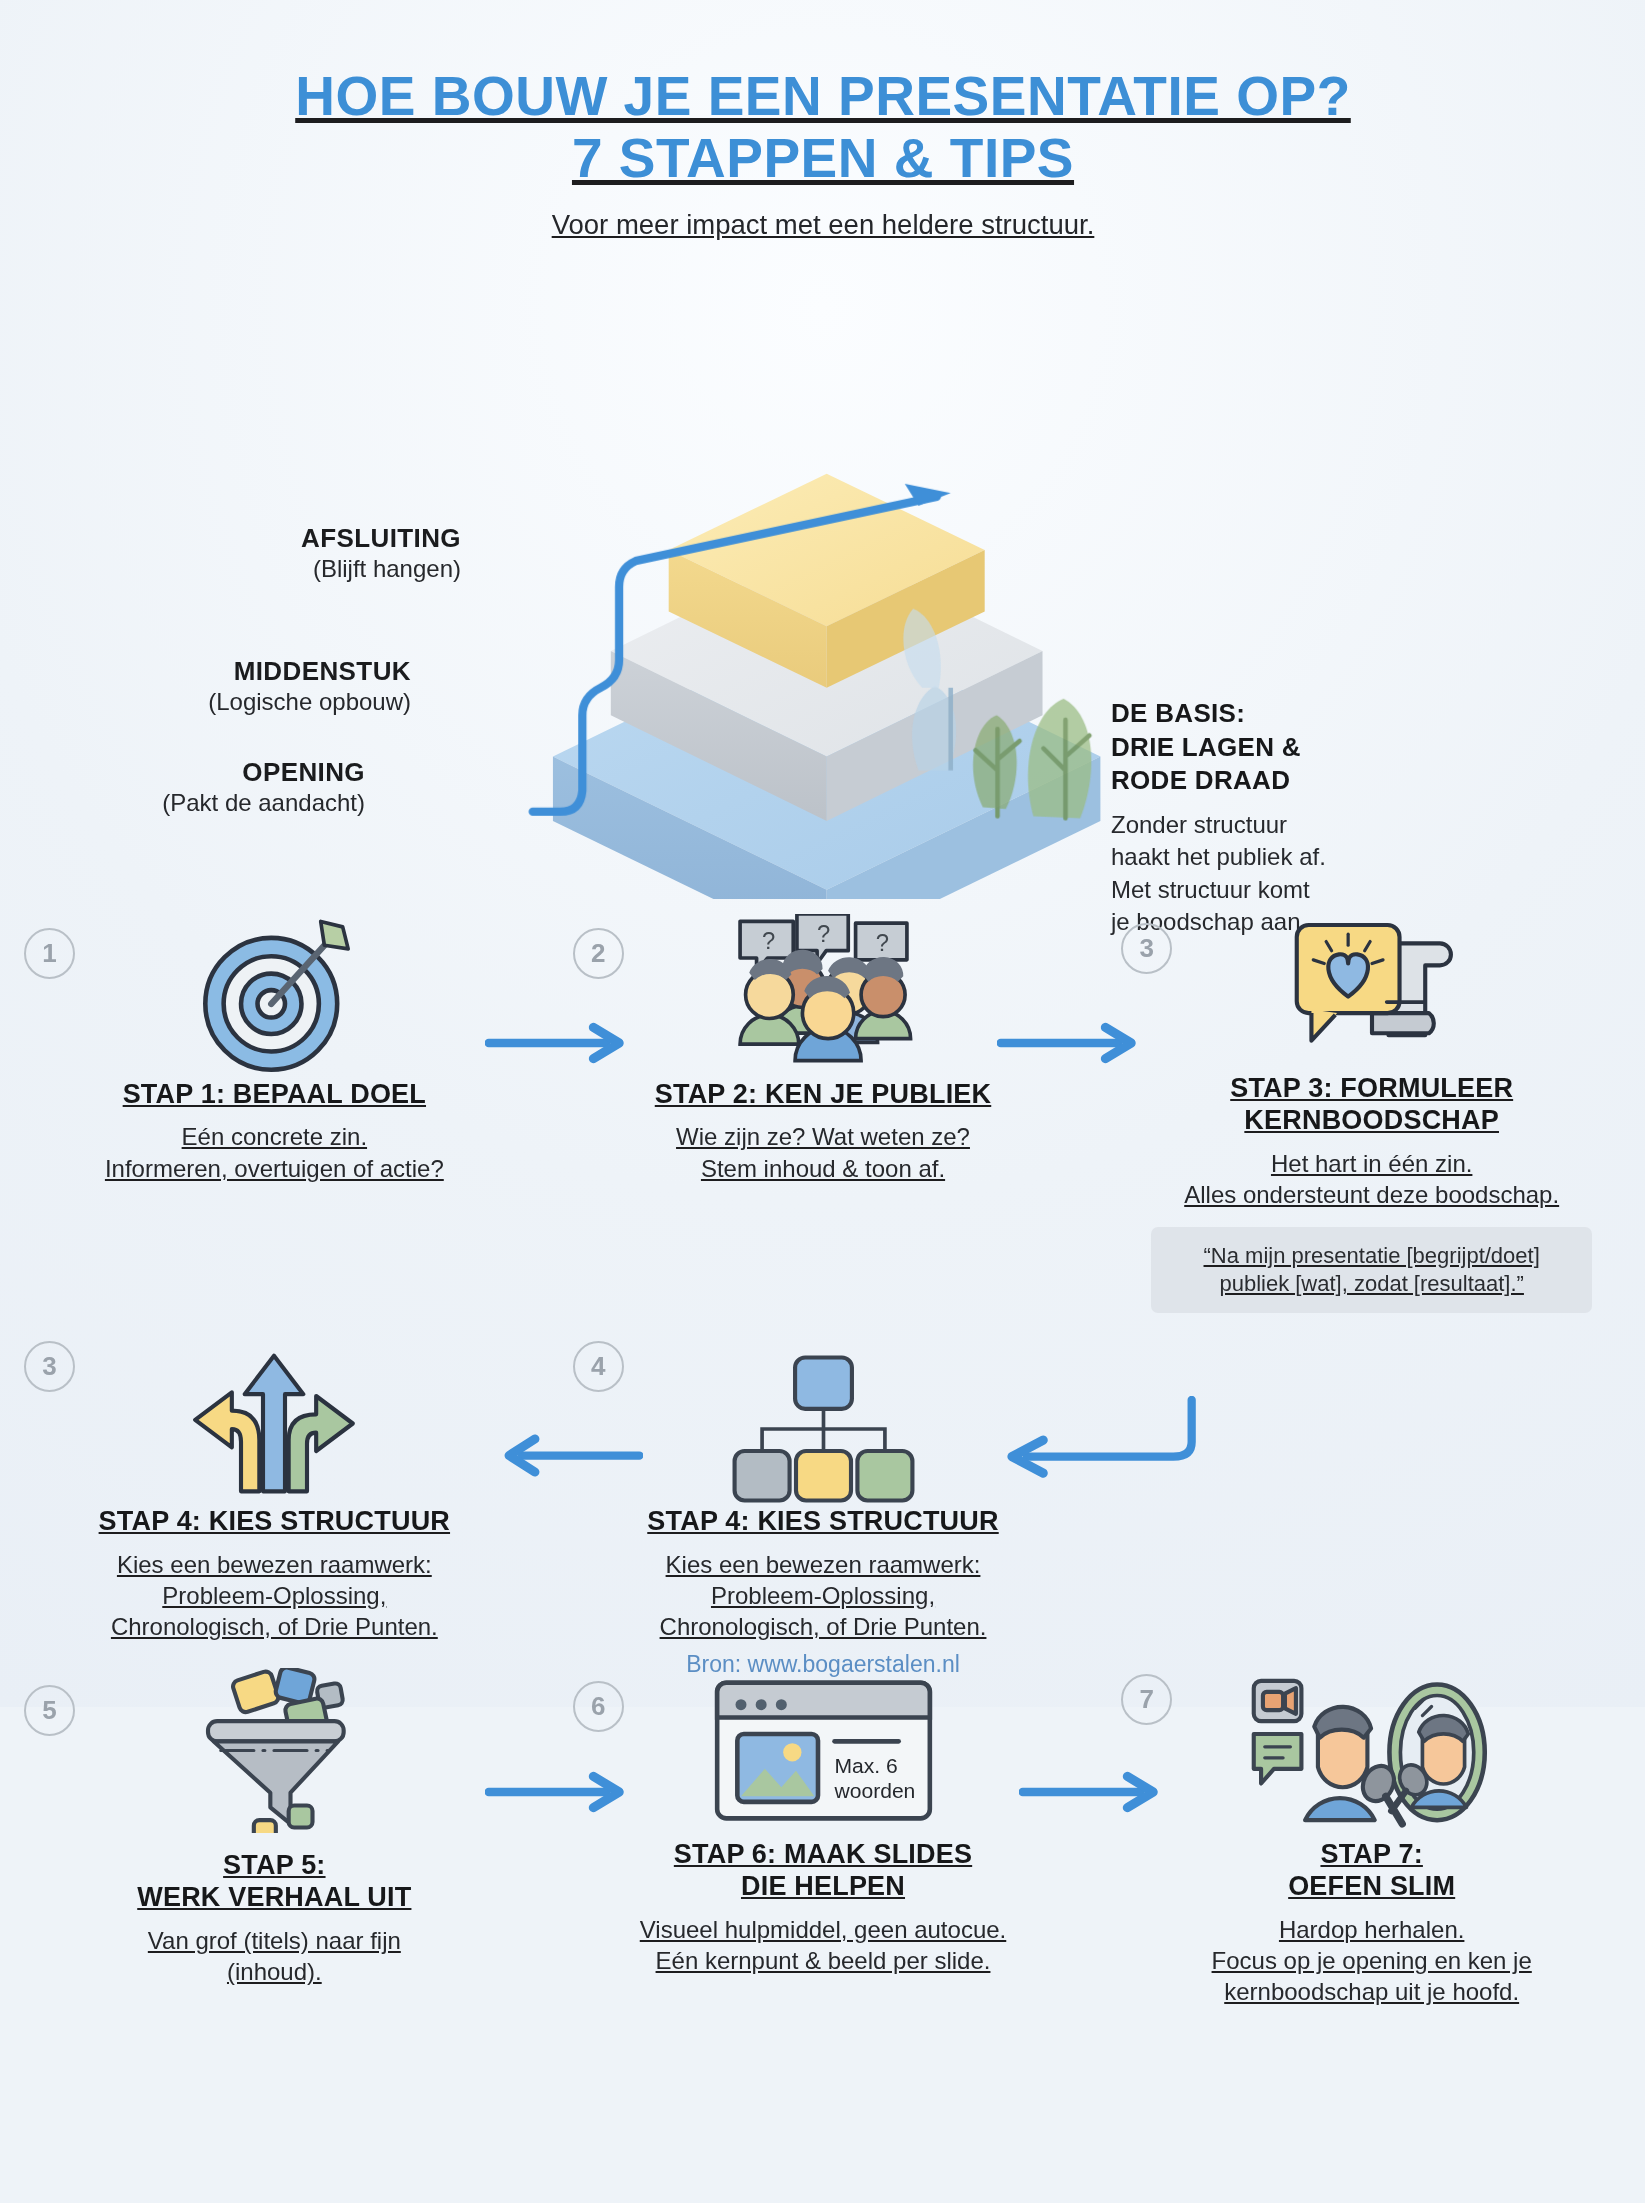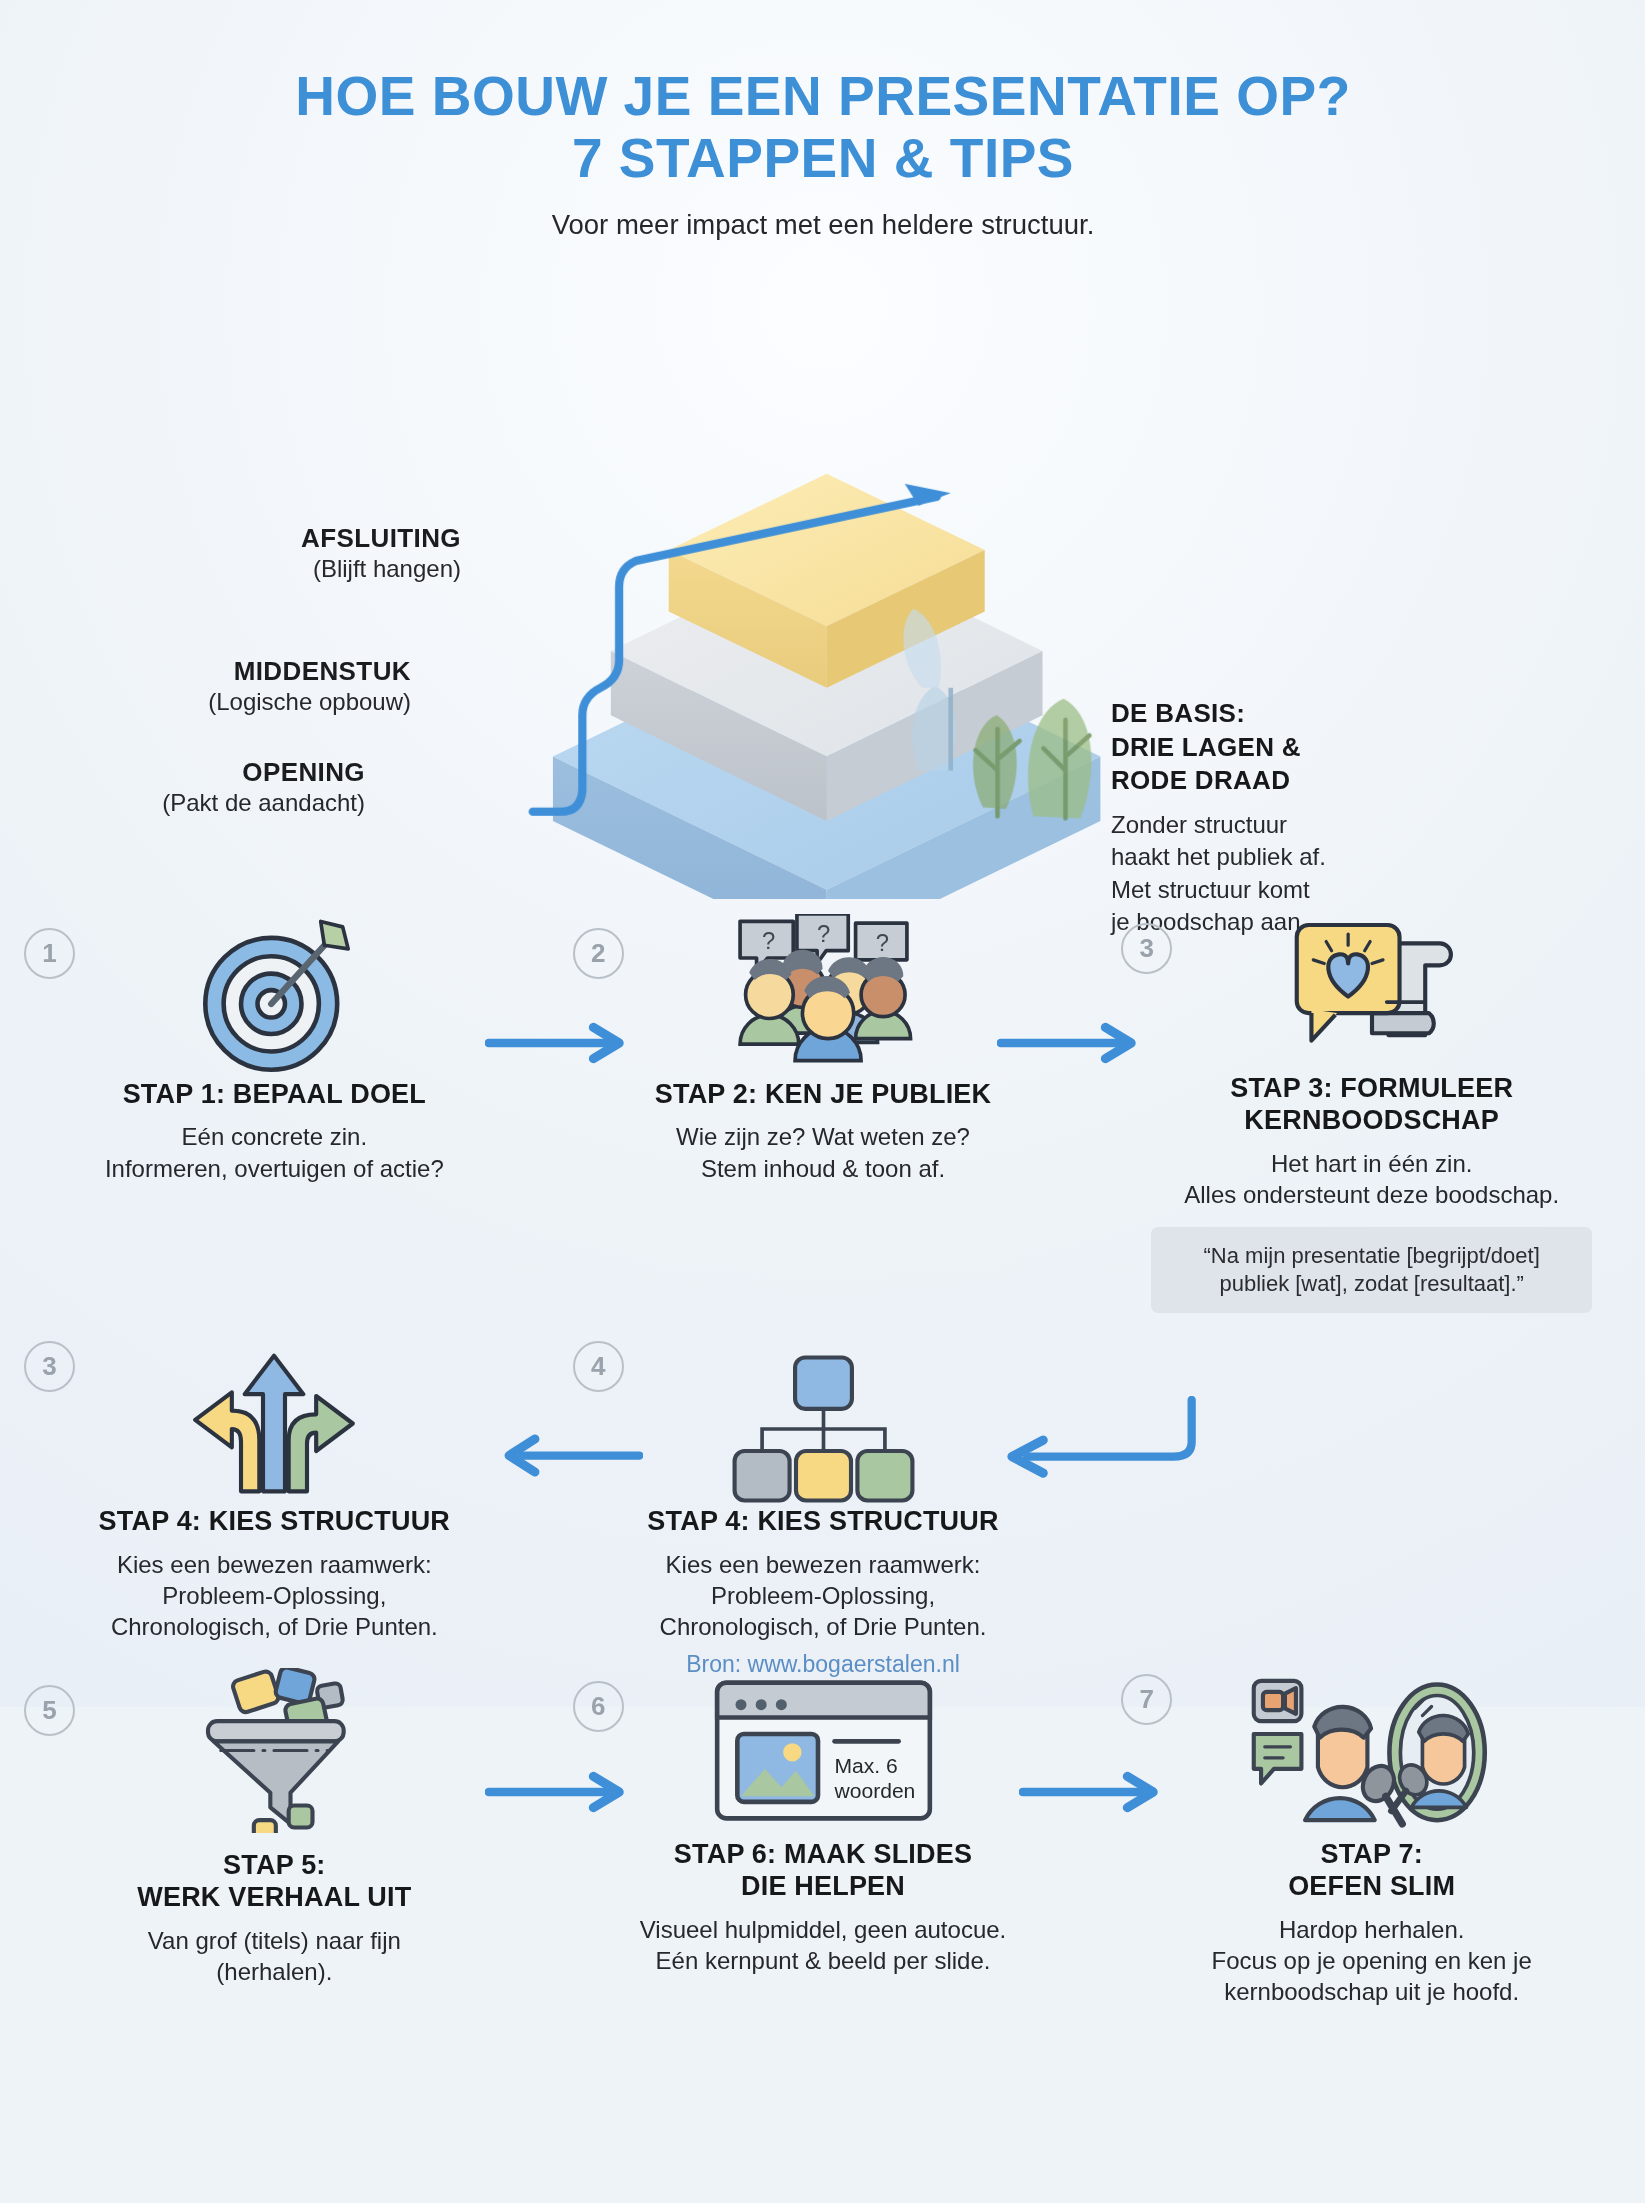--- a/index.html
+++ b/index.html
@@ -13,20 +13,21 @@
     overflow: hidden;
     position: relative;
   }
 
   .page {
     position: relative;
     width: 1646px;
     height: 1707px;
     background:
       radial-gradient(circle at 50% 18%, #fbfdff 0%, #eef3f8 55%, #e9eff6 100%);
+    text-decoration: underline;
   }
 
   
   .header { padding-top: 66px; text-align: center; }
   .title-line {
     font-size: 55px;
     font-weight: 700;
     letter-spacing: 0.5px;
     color: #3d8fd6;
     line-height: 1.12;
@@ -447,21 +448,21 @@
             </g>
             <line x1="42" y1="90" x2="160" y2="90" stroke="#3b4450" stroke-width="3.5" stroke-dasharray="36 10 2 10" stroke-linecap="round"></line>
           </svg>
         </div>
         <div class="card-title" style="margin-top:17px;">
           <div>STAP 5:</div>
           <div>WERK VERHAAL UIT</div>
         </div>
         <div class="card-body">
           <div>Van grof (titels) naar fijn</div>
-          <div>(herhalen).</div>
+          <div>(inhoud).</div>
         </div>
       </div>
 
       <div class="card">
         <div class="badge" style="left:24px; top:13px;">6</div>
         <div class="icon-wrap">
           <svg width="239" height="165" viewBox="0 0 260 180">
             <rect x="14" y="16" width="232" height="148" rx="10" fill="#f3f6f8" stroke="#3b4450" stroke-width="5"></rect>
             <path d="M14 26 a10 10 0 0 1 10 -10 h212 a10 10 0 0 1 10 10 v28 h-232 z" fill="#c5cbd2" stroke="#3b4450" stroke-width="5"></path>
             <circle cx="40" cy="40" r="6" fill="#52606e"></circle>

